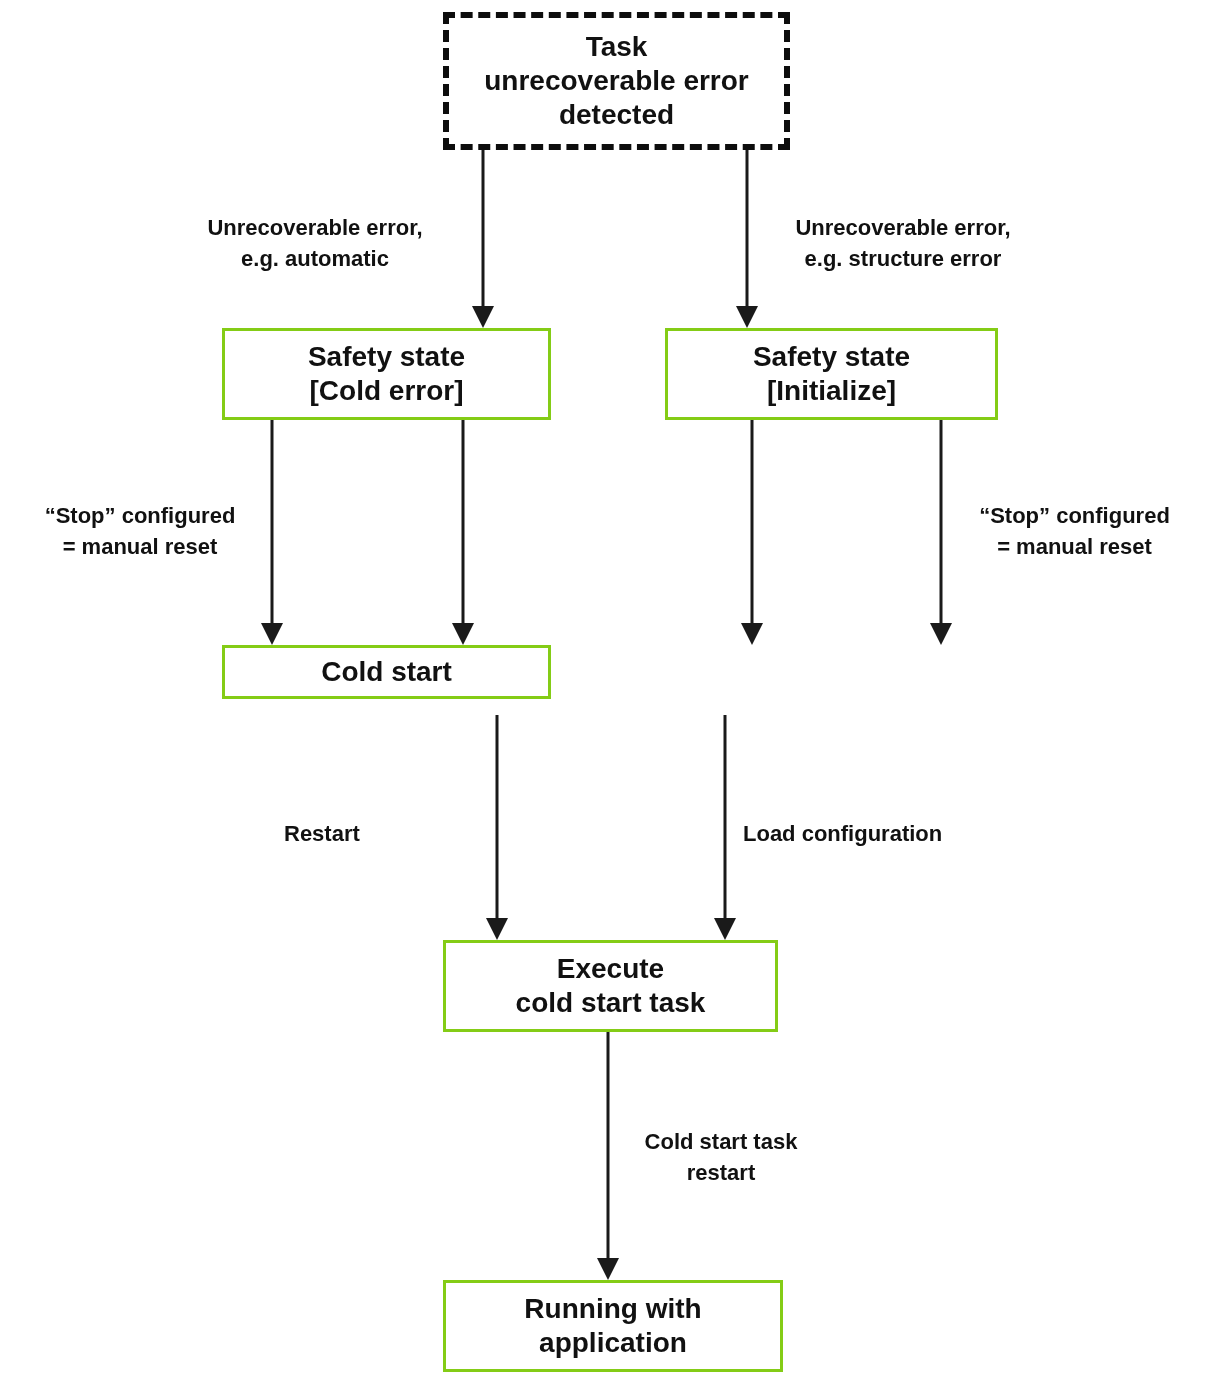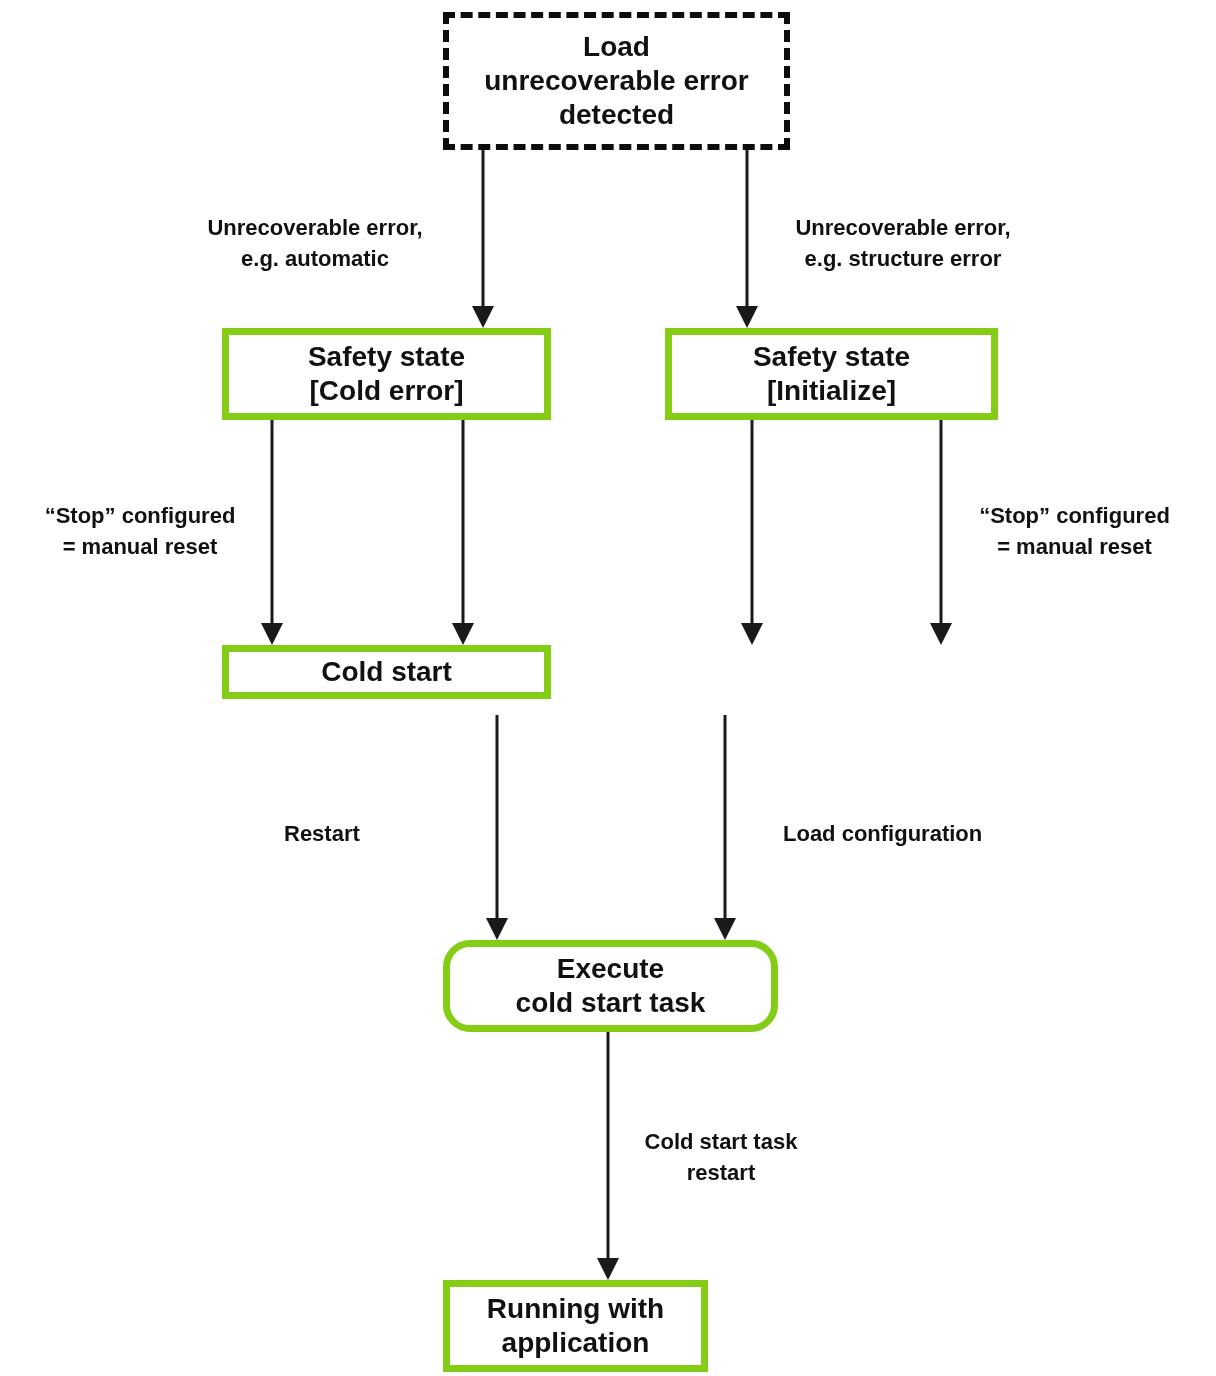--- a/index.html
+++ b/index.html
@@ -12,21 +12,21 @@
     width: 1216px;
     height: 1376px;
     background: #ffffff;
     font-family: "Liberation Sans", sans-serif;
     color: #111111;
     overflow: hidden;
   }
   .box {
     position: absolute;
     box-sizing: border-box;
-    border: 7px solid #84cc16;
+    border: 3px solid #84cc16;
     background: #ffffff;
     display: flex;
     flex-direction: column;
     align-items: center;
     justify-content: center;
     text-align: center;
     font-weight: bold;
     font-size: 28px;
     line-height: 34px;
     color: #111111;
@@ -37,21 +37,21 @@
   .box span { display: block; }
   .elabel {
     position: absolute;
     font-weight: bold;
     font-size: 22px;
     line-height: 31px;
     text-align: center;
     color: #111111;
     white-space: nowrap;
   }
-  .elabel.left-align { text-align: right; margin-left: 40px; }
+  .elabel.left-align { text-align: right; }
   .elabel span { display: block; }
   .arrow {
     position: absolute;
     width: 22px;
   }
   .arrow .shaft {
     position: absolute;
     left: 50%;
     transform: translateX(-50%);
     top: 0;
@@ -69,21 +69,21 @@
     border-right: 11px solid transparent;
     border-top: 22px solid #1a1a1a;
   }
 </style>
 </head>
 <body>
 
 <div id="canvas">
 
   <div class="box dashed" style="left:443px; top:12px; width:347px; height:138px;">
-    <span>Load</span>
+    <span>Task</span>
     <span>unrecoverable error</span>
     <span>detected</span>
   </div>
 
   <div class="arrow" style="left:472px; top:150px; height:178px;">
     <div class="shaft"></div>
     <div class="head"></div>
   </div>
   <div class="arrow" style="left:736px; top:150px; height:178px;">
     <div class="shaft"></div>
@@ -147,33 +147,33 @@
     <div class="head"></div>
   </div>
 
   <div class="elabel" style="left:284px; top:818px; width:198px; text-align:left;">
     <span>Restart</span>
   </div>
   <div class="elabel left-align" style="left:743px; top:818px;">
     <span>Load configuration</span>
   </div>
 
-  <div class="box" style="left:443px; top:940px; width:335px; height:92px;border-radius:27px;">
+  <div class="box" style="left:443px; top:940px; width:335px; height:92px;">
     <span>Execute</span>
     <span>cold start task</span>
   </div>
 
   <div class="arrow" style="left:597px; top:1032px; height:248px;">
     <div class="shaft"></div>
     <div class="head"></div>
   </div>
 
   <div class="elabel" style="left:616px; top:1126px; width:210px;">
     <span>Cold start task</span>
     <span>restart</span>
   </div>
 
-  <div class="box" style="left:443px; top:1280px; width:265px; height:92px;">
+  <div class="box" style="left:443px; top:1280px; width:340px; height:92px;">
     <span>Running with</span>
     <span>application</span>
   </div>
 
 </div>
 
 </body></html>

